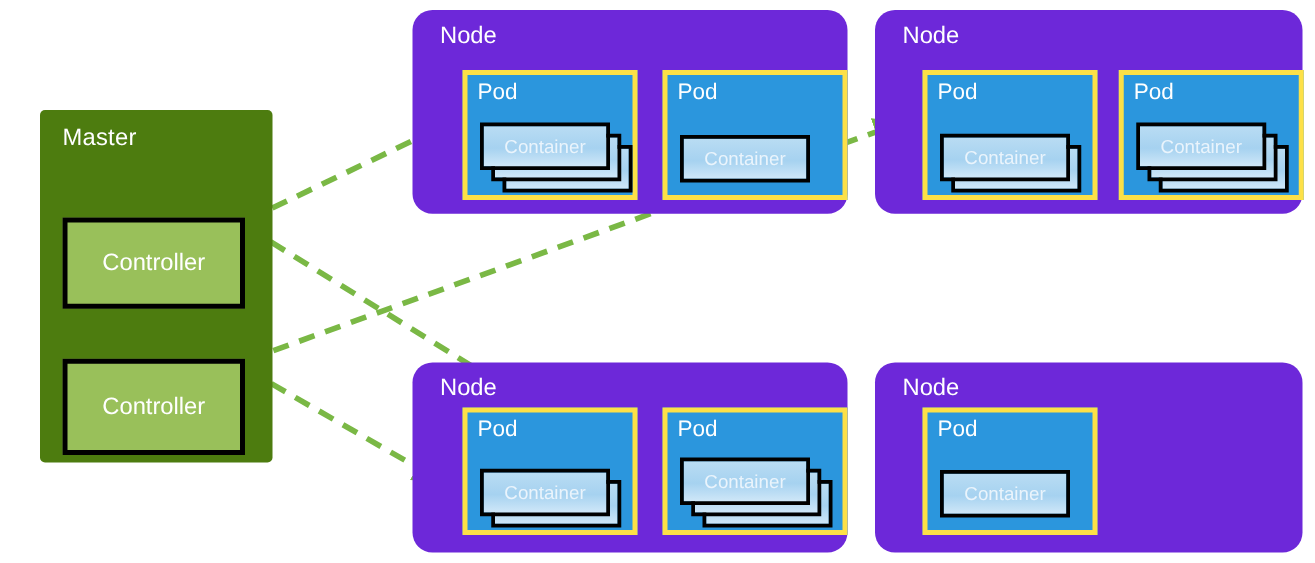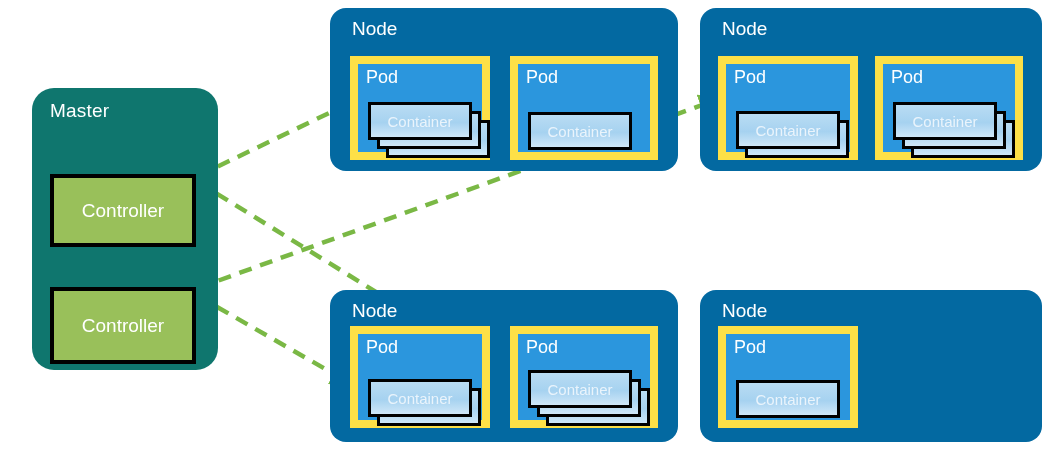--- a/index.html
+++ b/index.html
@@ -8,22 +8,22 @@
     background:#ffffff;
     font-family:"Liberation Sans", sans-serif;
     overflow:hidden;
     position:relative;
   }
   #stage{position:absolute;left:0;top:0;width:1052px;height:450px;}
 
   
   .master{
     position:absolute;
-    background:#0f766e;
-    border-radius:22px;
+    background:#4d7c0f;
+    border-radius:4px;
     box-sizing:border-box;
     text-decoration:underline;
   }
   .master-label{
     position:absolute;
     color:#ffffff;
     font-size:19px;
     letter-spacing:.2px;
     white-space:nowrap;
   }
@@ -39,38 +39,39 @@
   }
   .controller span{
     color:#ffffff;
     font-size:19px;
     white-space:nowrap;
   }
 
   
   .node{
     position:absolute;
-    background:#0369a1;
+    background:#6d28d9;
     border-radius:16px;
     box-sizing:border-box;
   }
   .node-label{
     position:absolute;
     left:22px;top:10px;
     color:#ffffff;
     font-size:19px;
     white-space:nowrap;
   }
 
   
   .pod{
     position:absolute;
     background:#2b96dd;
-    border:8px solid #fde047;
-    box-sizing:border-box;
+    border:4px solid #fde047;
+    box-sizing:border-box;
+    margin-left:20px;
   }
   .pod-label{
     position:absolute;
     left:8px;top:3px;
     color:#ffffff;
     font-size:18px;
     white-space:nowrap;
   }
 
   

